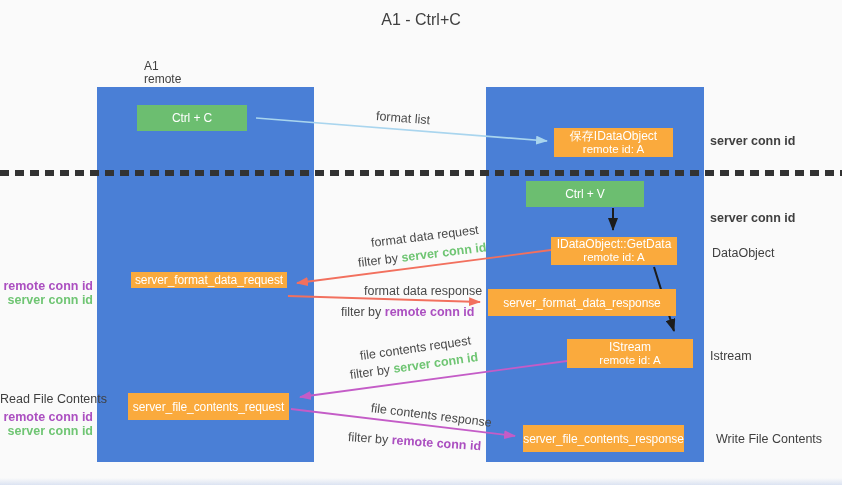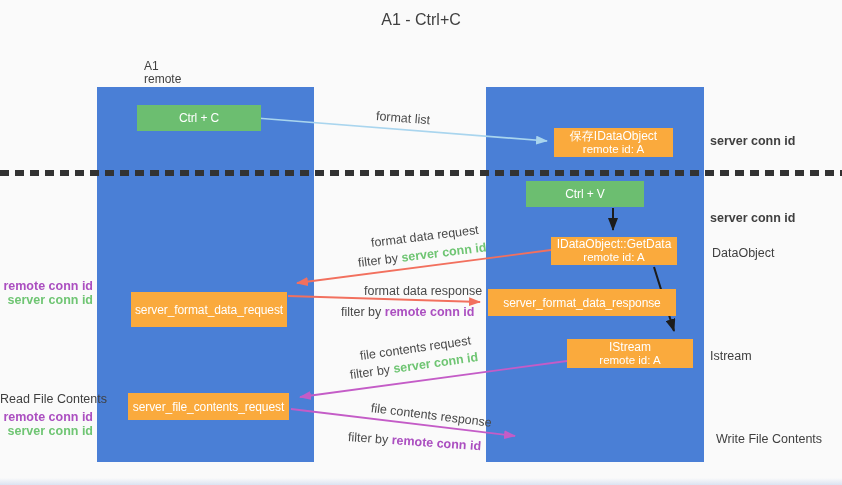--- a/index.html
+++ b/index.html
@@ -80,45 +80,46 @@
     </defs>
     <line x1="256" y1="118" x2="547" y2="141" class="s-blue" stroke-width="1.6" marker-end="url(#mBlue)"></line>
     <line x1="613" y1="208" x2="613" y2="230" class="s-black" stroke-width="2" marker-end="url(#mBlack)"></line>
     <line x1="654" y1="267" x2="674" y2="331" class="s-black" stroke-width="2" marker-end="url(#mBlack)"></line>
     <line x1="551" y1="250" x2="297" y2="283" class="s-salmon" stroke-width="1.8" marker-end="url(#mSalmon)"></line>
     <line x1="288" y1="296" x2="480" y2="302" class="s-salmon" stroke-width="1.8" marker-end="url(#mSalmon)"></line>
     <line x1="567" y1="361" x2="300" y2="397" class="s-magenta" stroke-width="1.8" marker-end="url(#mMagenta)"></line>
     <line x1="291" y1="409" x2="515" y2="436" class="s-magenta" stroke-width="1.8" marker-end="url(#mMagenta)"></line>
   </svg>
 
-  <div class="node green single" style="left:137px;top:105px;width:124px;height:26px">Ctrl + C</div>
+  <div class="node green single" style="left:137px;top:105px;width:110px;height:26px">Ctrl + C</div>
 
   <div class="node orange" style="left:554px;top:128px;width:119px;height:29px">
     <div class="l1">保存IDataObject</div>
     <div class="l2">remote id: A</div>
   </div>
 
   <div class="node green single" style="left:526px;top:181px;width:118px;height:26px">Ctrl + V</div>
 
   <div class="node orange" style="left:551px;top:237px;width:126px;height:28px">
     <div class="l1">IDataObject::GetData</div>
     <div class="l2">remote id: A</div>
   </div>
 
-  <div class="node orange single" style="left:131px;top:292px;width:156px;height:35px">server_format_data_request</div>
+  <div class="node orange single" style="left:131px;top:272px;width:156px;height:16px">server_format_data_request</div>
 
   <div class="node orange single" style="left:488px;top:289px;width:188px;height:27px">server_format_data_response</div>
 
   <div class="node orange" style="left:567px;top:339px;width:126px;height:29px">
     <div class="l1">IStream</div>
     <div class="l2">remote id: A</div>
   </div>
 
   <div class="node orange single" style="left:128px;top:393px;width:161px;height:27px">server_file_contents_request</div>
 
+  <div class="node orange single" style="left:523px;top:425px;width:161px;height:27px">server_file_contents_response</div>
 
   <div class="flow-label rot-p45" style="left:376px;top:109px">format list</div>
 
   <div class="flow-label rot-n7" style="left:371px;top:236px">format data request</div>
   <div class="flow-label rot-n7" style="left:358px;top:256px">
     <span>filter by</span>
     <span class="green-b">server conn id</span>
   </div>
 
   <div class="flow-label" style="left:364px;top:284px">format data response</div>

